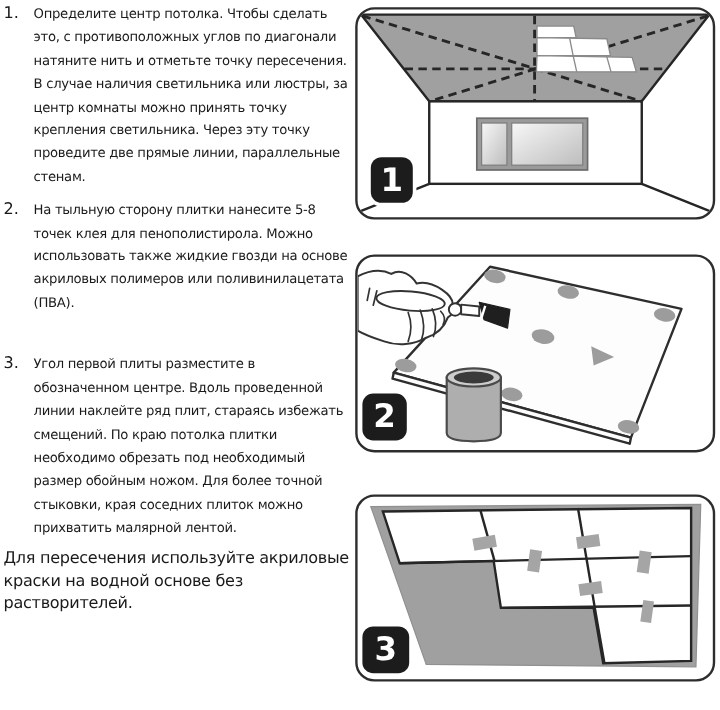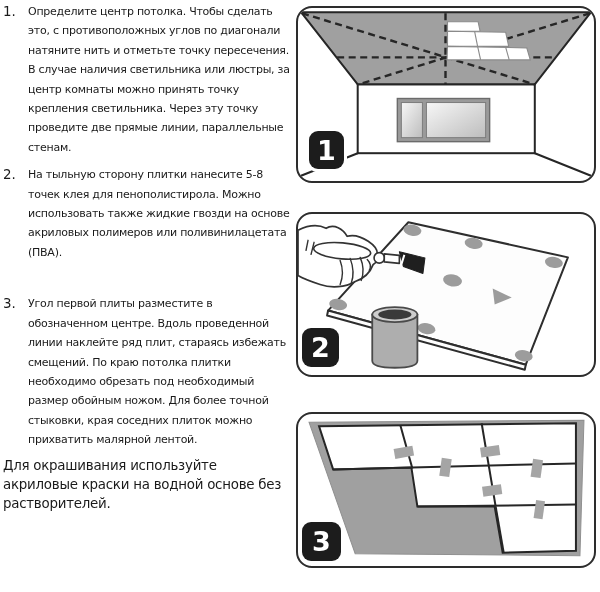--- a/index.html
+++ b/index.html
@@ -64,21 +64,21 @@
     <span class="step-text">Определите центр потолка. Чтобы сделать это, с противоположных углов по диагонали натяните нить и отметьте точку пересечения. В случае наличия светильника или люстры, за центр комнаты можно принять точку крепления светильника. Через эту точку проведите две прямые линии, параллельные стенам.</span>
   </div>
   <div class="step" id="step2">
     <span class="step-num">2.</span>
     <span class="step-text">На тыльную сторону плитки нанесите 5-8 точек клея для пенополистирола. Можно использовать также жидкие гвозди на основе акриловых полимеров или поливинилацетата (ПВА).</span>
   </div>
   <div class="step" id="step3">
     <span class="step-num">3.</span>
     <span class="step-text">Угол первой плиты разместите в обозначенном центре. Вдоль проведенной линии наклейте ряд плит, стараясь избежать смещений. По краю потолка плитки необходимо обрезать под необходимый размер обойным ножом. Для более точной стыковки, края соседних плиток можно прихватить малярной лентой.</span>
   </div>
-  <div class="footer-note">Для окрашивания используйте акриловые краски на водной основе без растворителей.</div>
+  <div class="footer-note">Для пересечения используйте акриловые краски на водной основе без растворителей.</div>
 </div>
 
 <div class="panel" id="panel1">
   <svg viewBox="0 0 295 172" aria-hidden="true">
     <defs>
       <linearGradient id="winGrad" x1="0" y1="0" x2="1" y2="1">
         <stop offset="0" stop-color="#f7f7f7"></stop>
           <stop offset="1" stop-color="#bdbdbd"></stop>
       </linearGradient>
     </defs>

